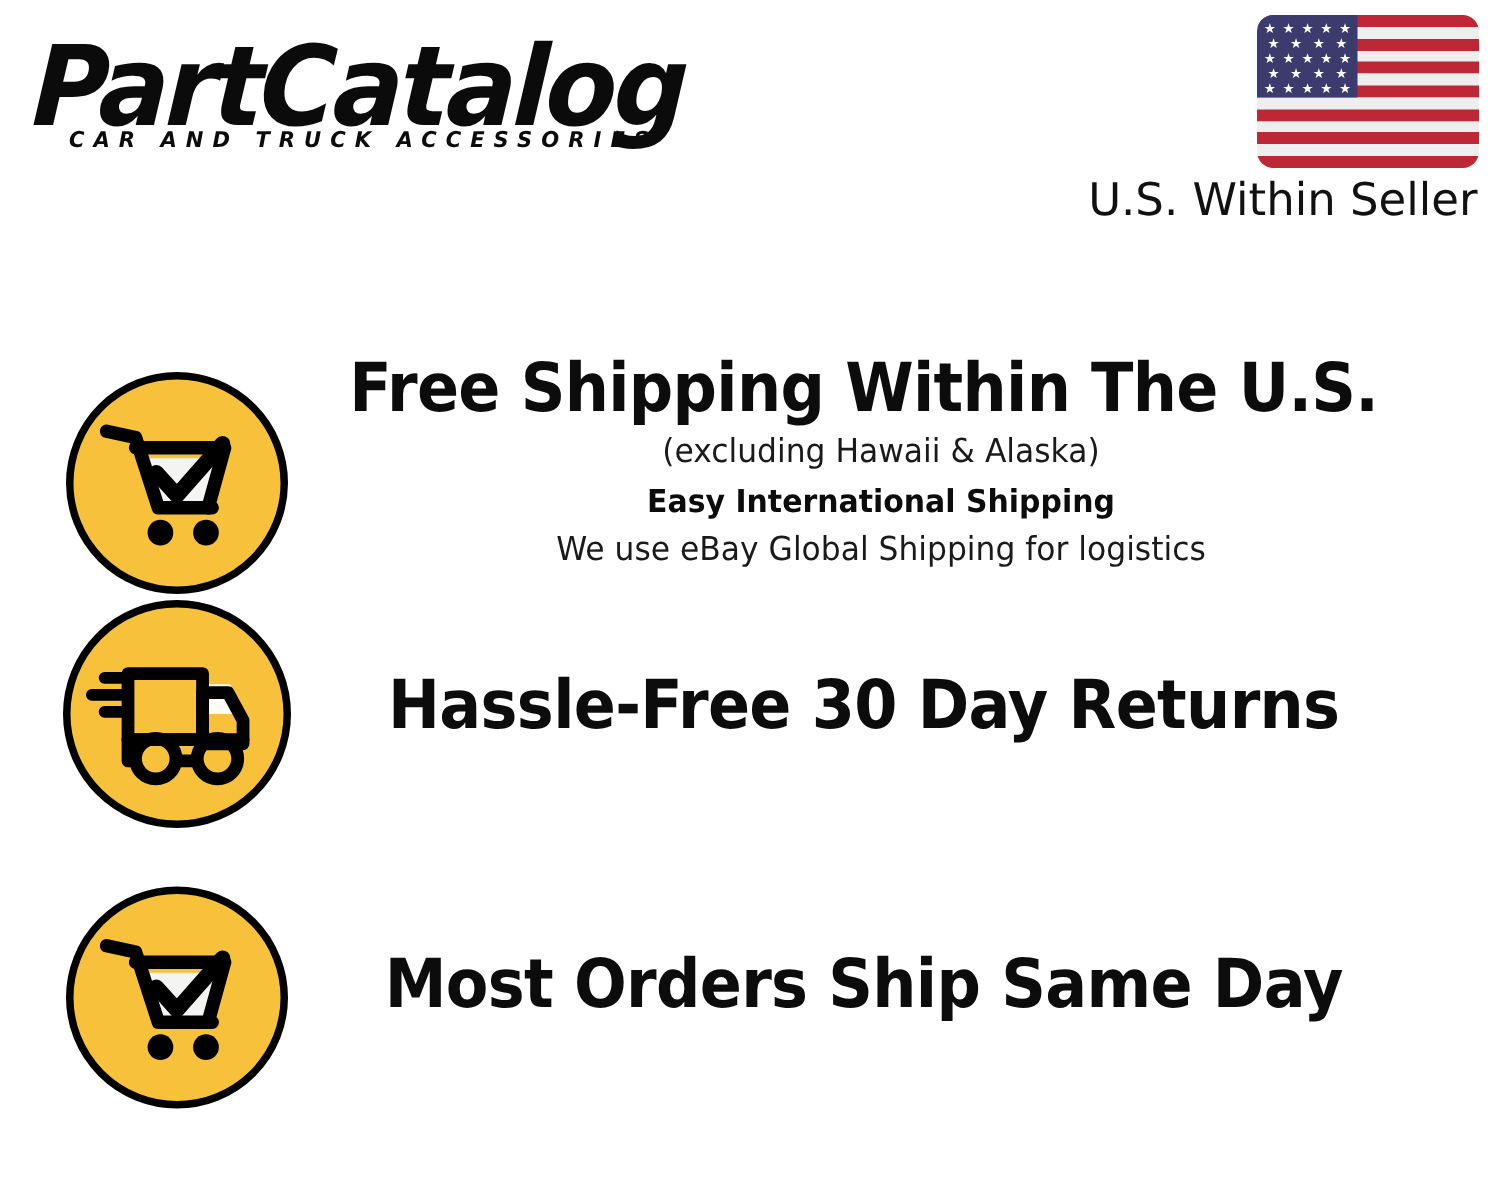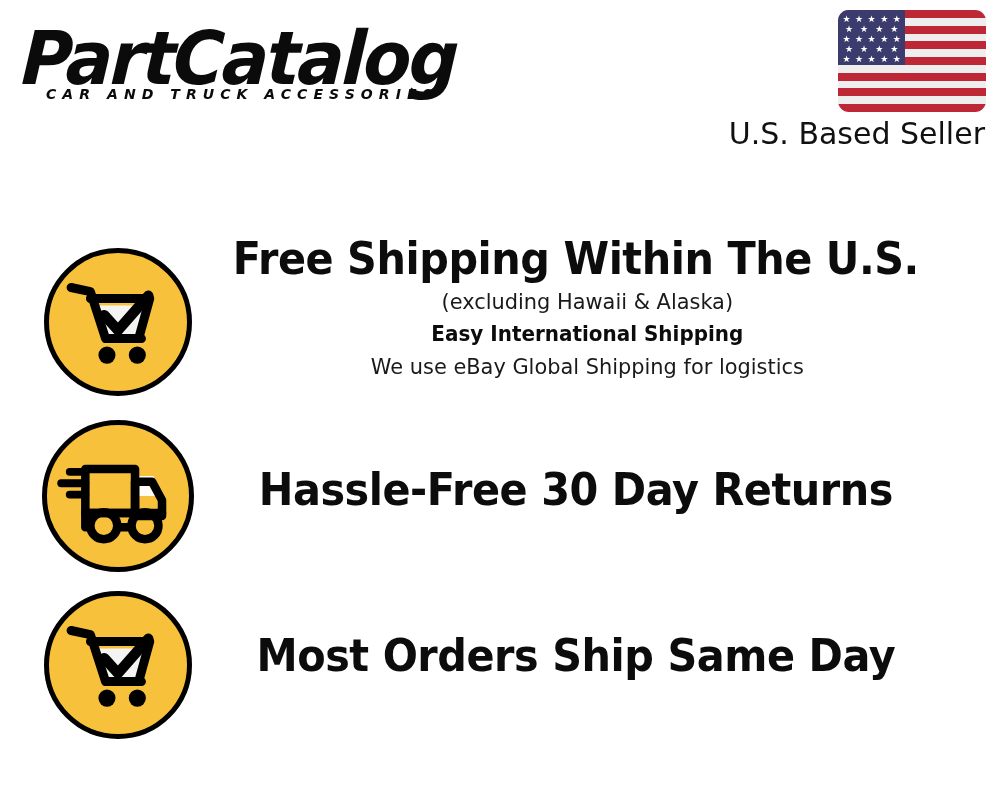--- a/index.html
+++ b/index.html
@@ -84,21 +84,21 @@
     font-weight:400;
     font-size:30px;
     line-height:34px;
     color:#111111;
     white-space:nowrap;
   }
 
   
   .feature-row { position:absolute; left:0; width:1000px; }
   #row-1 { top:240px; height:175px; }
-  #row-2 { top:415px; height:165px; }
+  #row-2 { top:395px; height:165px; }
   #row-3 { top:585px; height:170px;padding-left:32px; }
 
   .badge {
     position:absolute;
     left:44px;
     width:148px; height:148px;
     border-radius:50%;
     background:#f8c13c;
     border:5px solid #000000;
   }
@@ -199,21 +199,21 @@
         </div>
       <div class="star-row" style="top:45px">
           <span>★</span>
           <span>★</span>
           <span>★</span>
           <span>★</span>
           <span>★</span>
         </div>
     </div>
   </div>
-  <div class="seller-label">U.S. Based Seller</div>
+  <div class="seller-label">U.S. Within Seller</div>
 
   <div class="feature-row" id="row-1">
     <div class="badge">
       <svg viewBox="0 0 100 100" aria-hidden="true">
         <polygon points="35,38 70,38 63,60 41,60" fill="#f4f4f2"></polygon>
         <path d="M16 25 L30 28 L41 62 L67 62" fill="none" stroke="#000" stroke-width="6.5" stroke-linecap="round" stroke-linejoin="round"></path>
         <path d="M30 33 L73 33 L65 62" fill="none" stroke="#000" stroke-width="6.5" stroke-linecap="round" stroke-linejoin="round"></path>
         <path d="M40 45 L50 56 L72 31" fill="none" stroke="#000" stroke-width="7.5" stroke-linecap="round" stroke-linejoin="round"></path>
         <circle cx="42" cy="74" r="6.2" fill="#000"></circle>
         <circle cx="64" cy="74" r="6.2" fill="#000"></circle>

